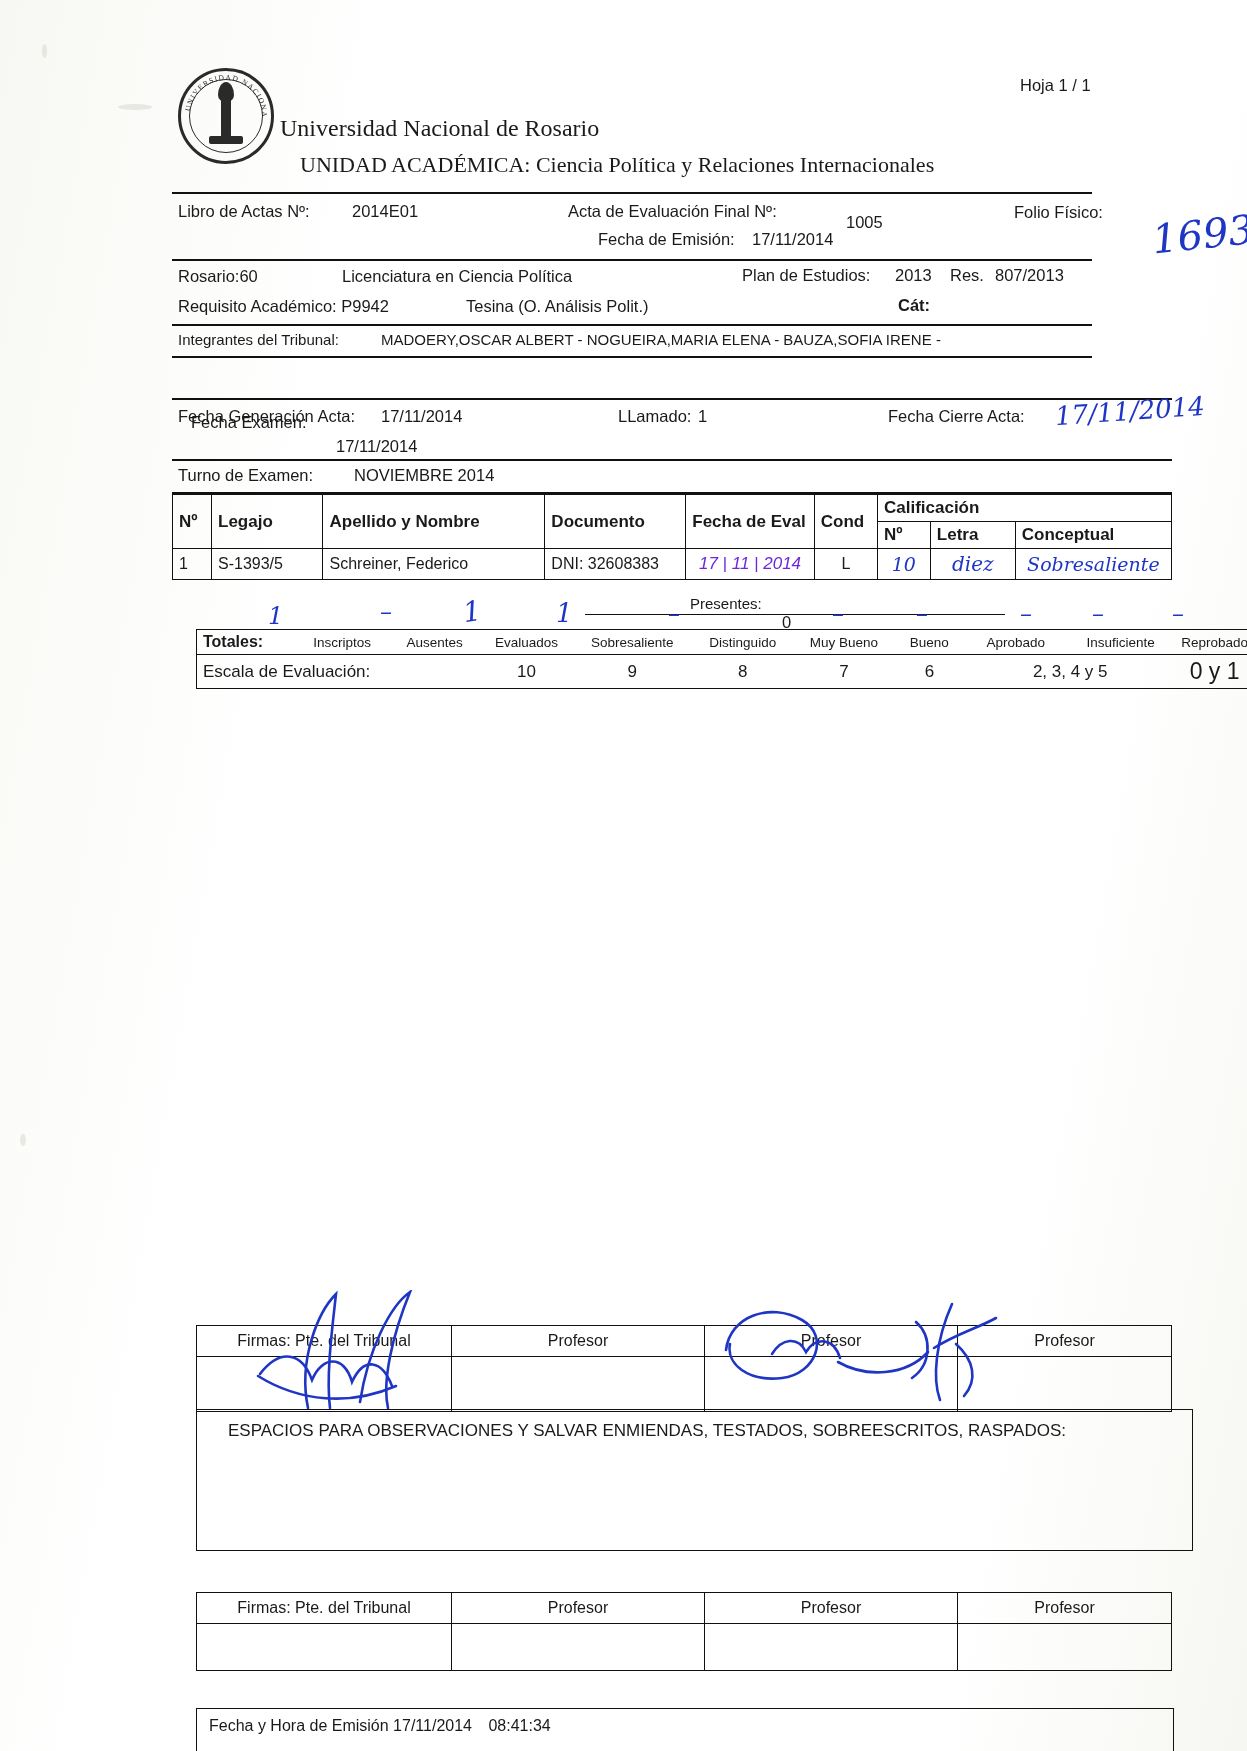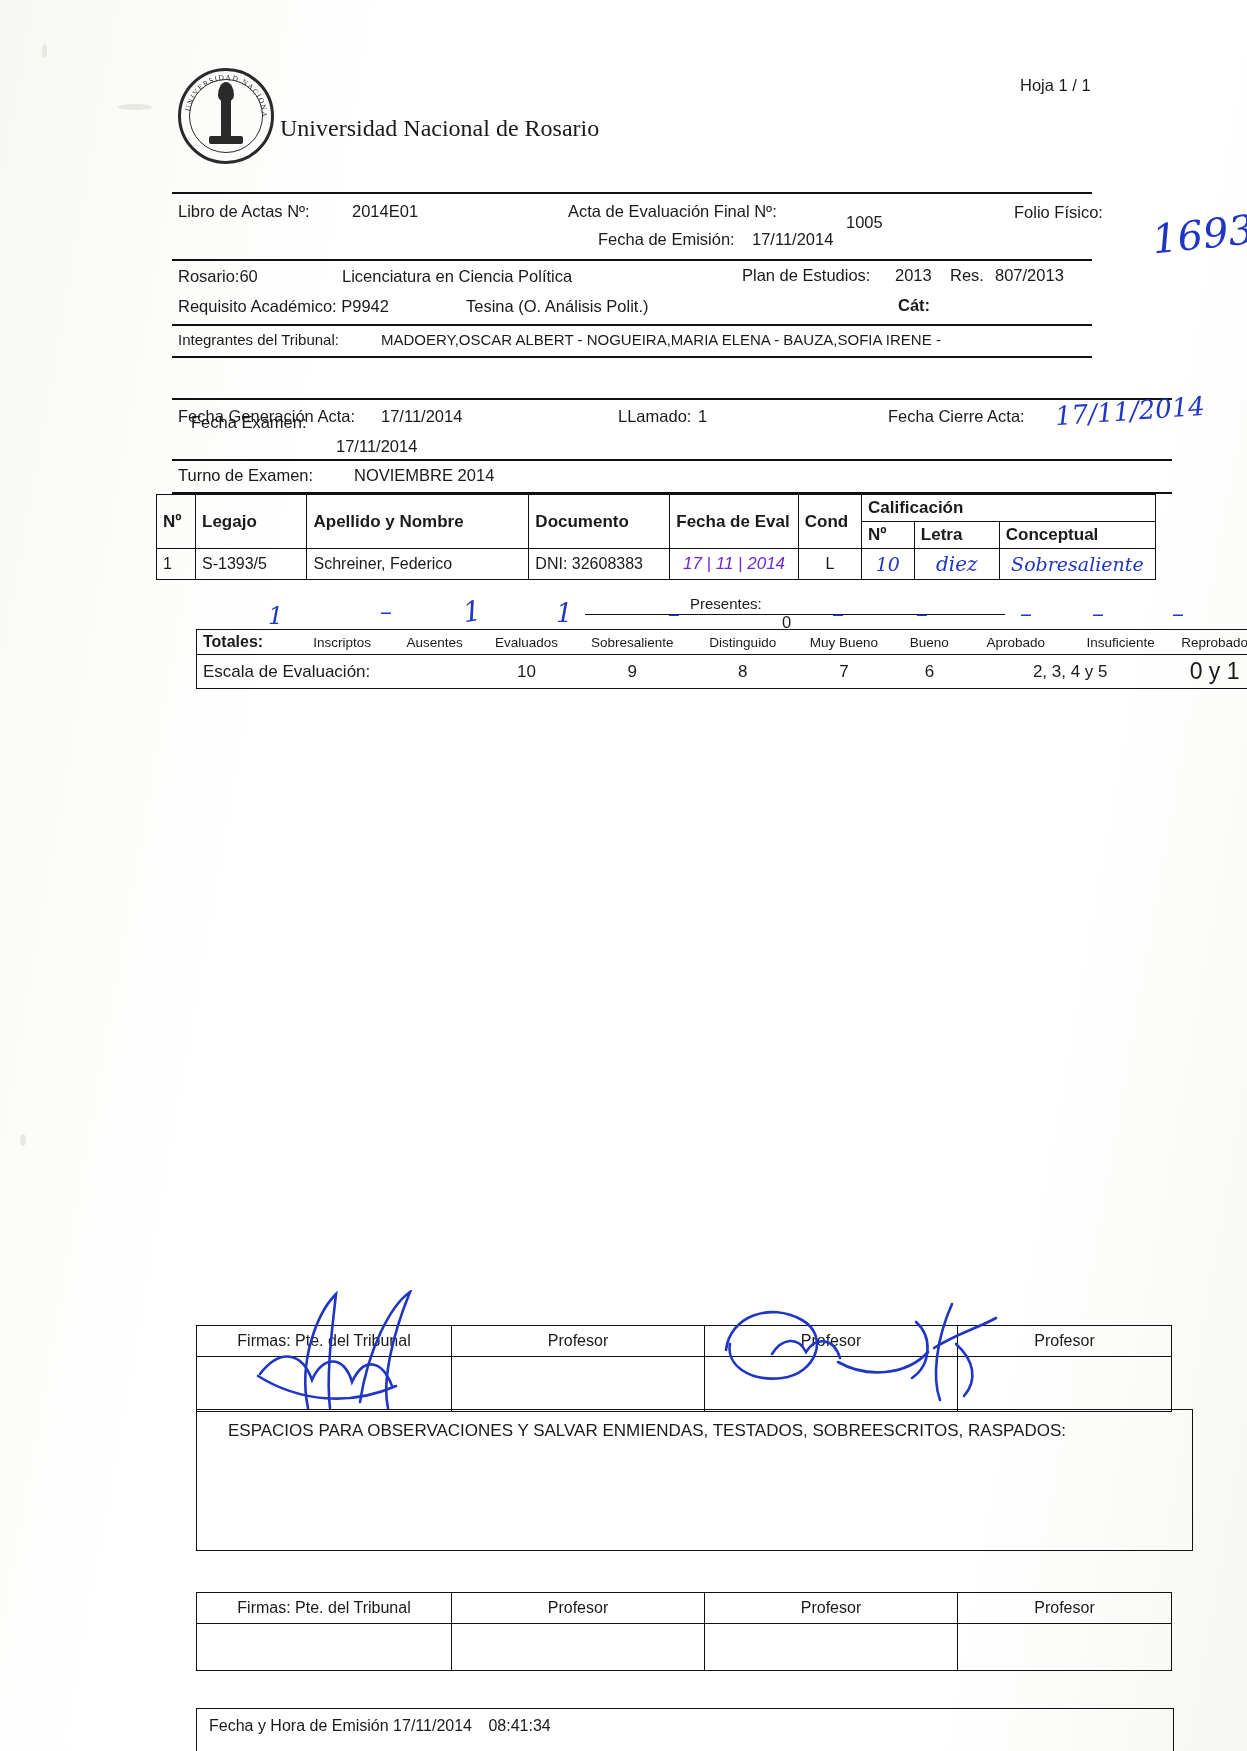--- a/index.html
+++ b/index.html
@@ -217,20 +217,24 @@
         <defs>
           <path id="arcpath" d="M 12,48 A 36,36 0 1 1 84,48"></path>
         </defs>
         <text font-size="7.5" fill="#2a2a2a" font-family="Liberation Serif, serif" letter-spacing="1.2">
           <textPath href="#arcpath" startOffset="4%">UNIVERSIDAD NACIONAL DE ROSARIO</textPath>
         </text>
       </svg>
     </div>
 
     <div class="uni-name">Universidad Nacional de Rosario</div>
+    <div class="unidad">
+      <span>UNIDAD ACADÉMICA:</span>
+      <span>Ciencia Política y Relaciones Internacionales</span>
+    </div>
 
     <div class="rule" style="left:172px; top:192px; width:920px;"></div>
 
     <div class="f" style="left:178px; top:202px;">Libro de Actas Nº:</div>
     <div class="f" style="left:352px; top:202px;">2014E01</div>
     <div class="f" style="left:568px; top:202px;">Acta de Evaluación Final Nº:</div>
     <div class="f" style="left:846px; top:213px;">1005</div>
     <div class="f" style="left:1014px; top:203px;">Folio Físico:</div>
     <div class="hw big" style="left:1152px; top:210px; transform:rotate(-6deg);">16939</div>
 
@@ -269,21 +273,21 @@
     <div class="f" style="left:178px; top:413px;margin-left:13px;">Fecha Examen:</div>
     <div class="f" style="left:336px; top:437px;">17/11/2014</div>
 
     <div class="rule" style="left:172px; top:459px; width:1000px;"></div>
 
     <div class="f" style="left:178px; top:466px;">Turno de Examen:</div>
     <div class="f" style="left:354px; top:466px;">NOVIEMBRE 2014</div>
 
     <div class="rule" style="left:172px; top:492px; width:1000px;"></div>
 
-    <table class="tbl" style="left:156px; top:494px; width:1000px;">
+    <table class="tbl" style="left:172px; top:494px; width:1000px;">
       <tbody>
           <tr>
         <th rowspan="2" style="width:28px;">Nº</th>
         <th rowspan="2" style="width:110px;">Legajo</th>
         <th rowspan="2" style="width:245px;">Apellido y Nombre</th>
         <th rowspan="2" style="width:137px;">Documento</th>
         <th rowspan="2" style="width:133px;">Fecha de Eval</th>
         <th rowspan="2" style="width:52px;">Cond</th>
         <th colspan="3">Calificación</th>
       </tr>

